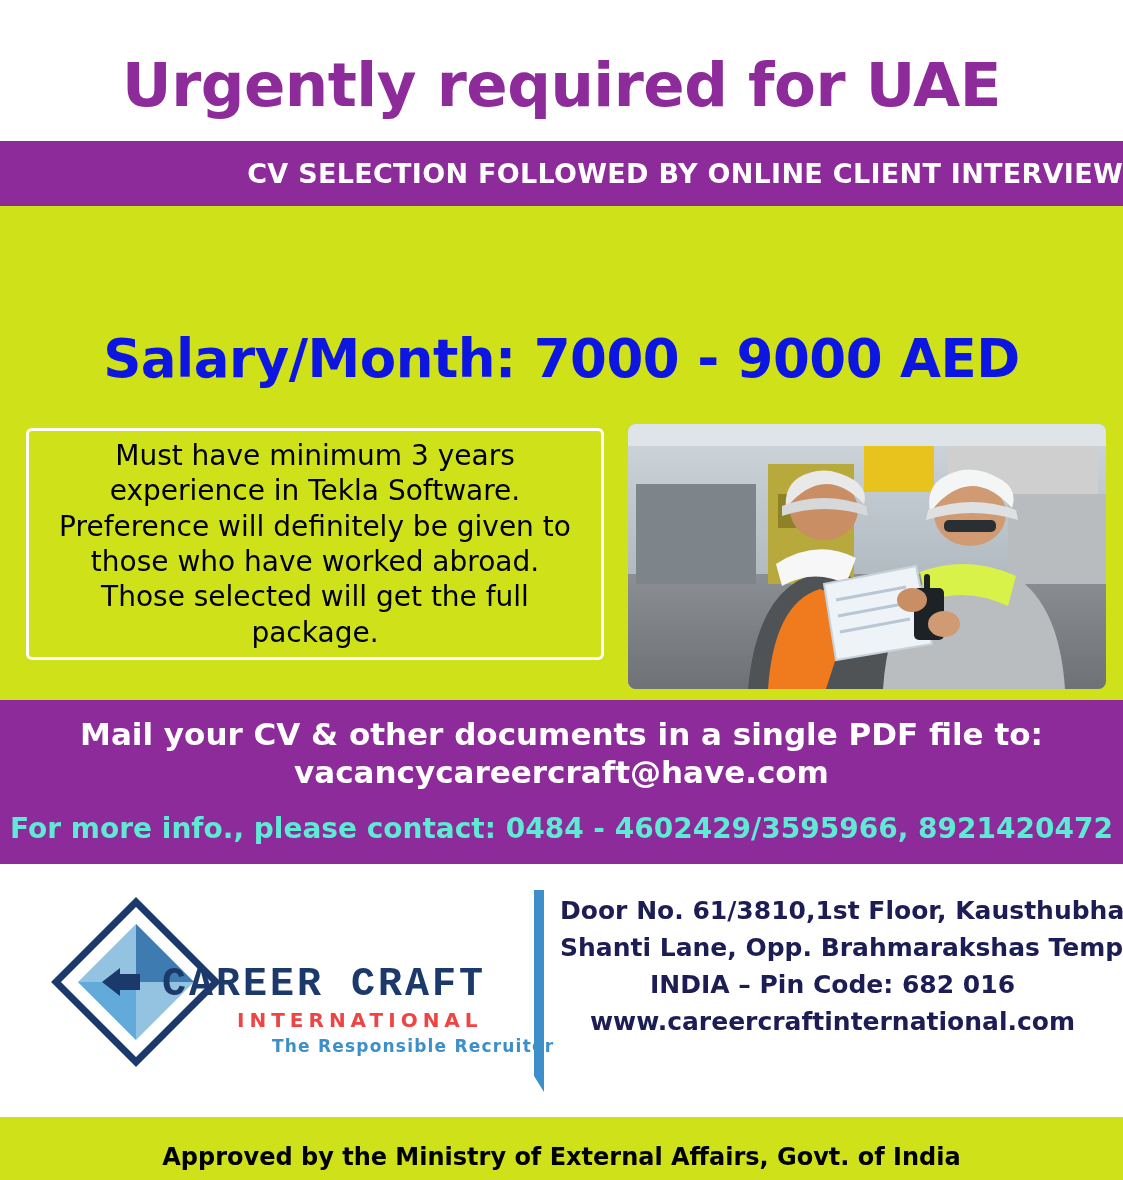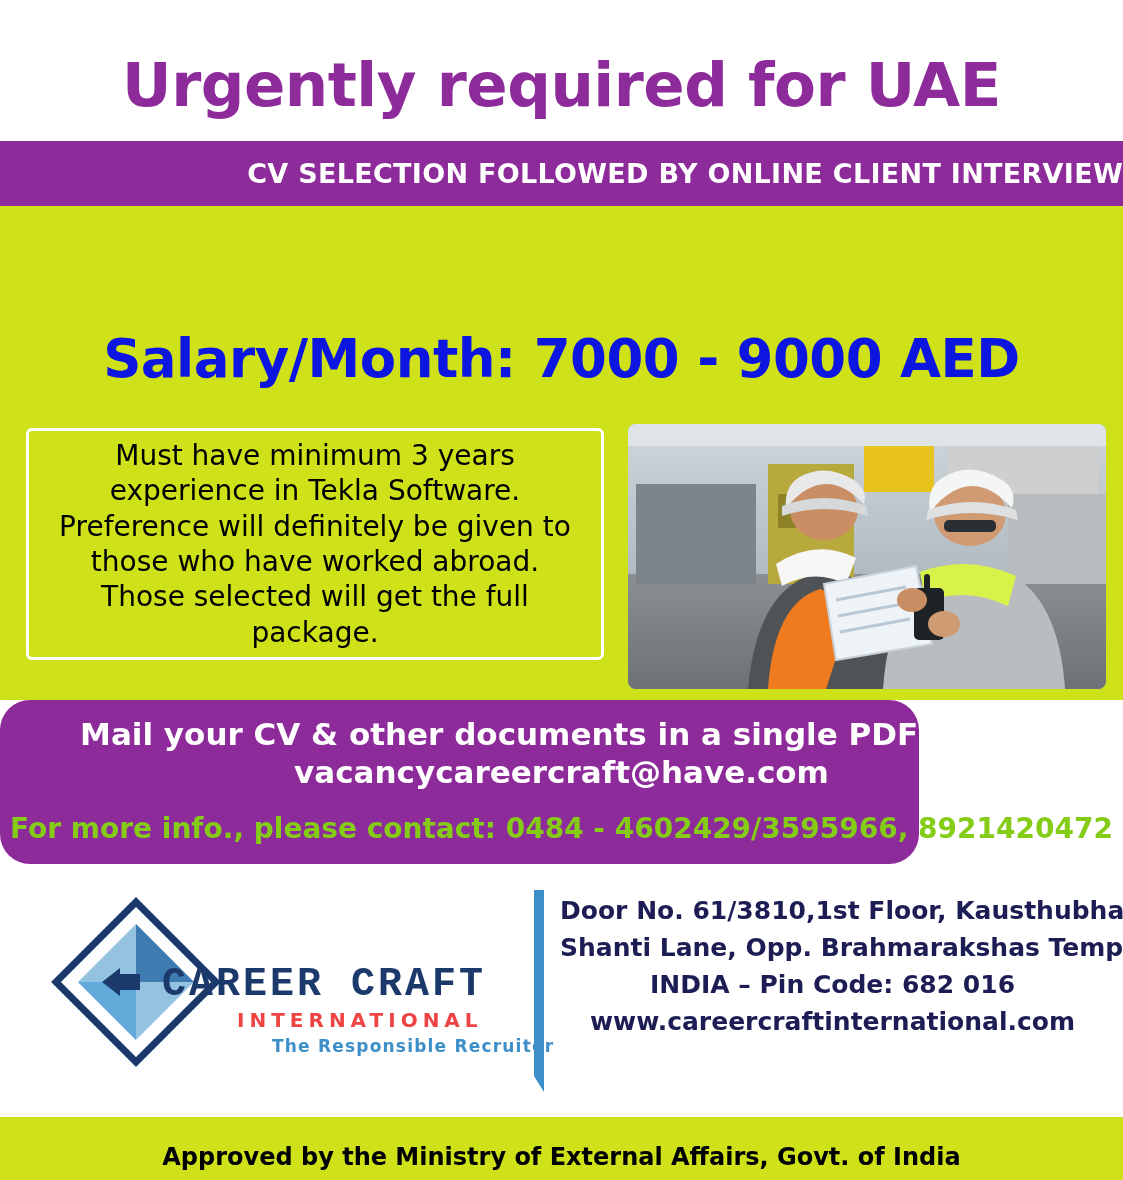--- a/index.html
+++ b/index.html
@@ -102,41 +102,40 @@
     width: 478px; height: 265px;
     border-radius: 8px;
     overflow: hidden;
     background: #9aa3ac;
   }
   .photo svg { display: block; width: 100%; height: 100%; }
 
   
   .contact-band {
     position: absolute; left: 0; top: 700px;
-    width: 919px; height: 164px;
+    width: 1123px; height: 164px;
     background: #8e2b9a;
-    border-radius: 30px;
   }
   .mail-line1 {
     position: absolute; left: 0; top: 16px; width: 1123px;
     text-align: center; color: #ffffff;
     font-size: 31px; font-weight: bold;
     font-family: "DejaVu Sans", sans-serif;
     white-space: nowrap;
   }
   .mail-line2 {
     position: absolute; left: 0; top: 54px; width: 1123px;
     text-align: center; color: #ffffff;
     font-size: 31px; font-weight: bold;
     font-family: "DejaVu Sans", sans-serif;
     white-space: nowrap;
   }
   .info-line {
     position: absolute; left: 0; top: 112px; width: 1123px;
-    text-align: center; color: #84cc16;
+    text-align: center; color: #5eead4;
     font-size: 28px; font-weight: bold;
     font-family: "DejaVu Sans", sans-serif;
     white-space: nowrap;
   }
 
   
   .footer {
     position: absolute; left: 0; top: 864px;
     width: 1123px; height: 253px;
     background: #ffffff;

